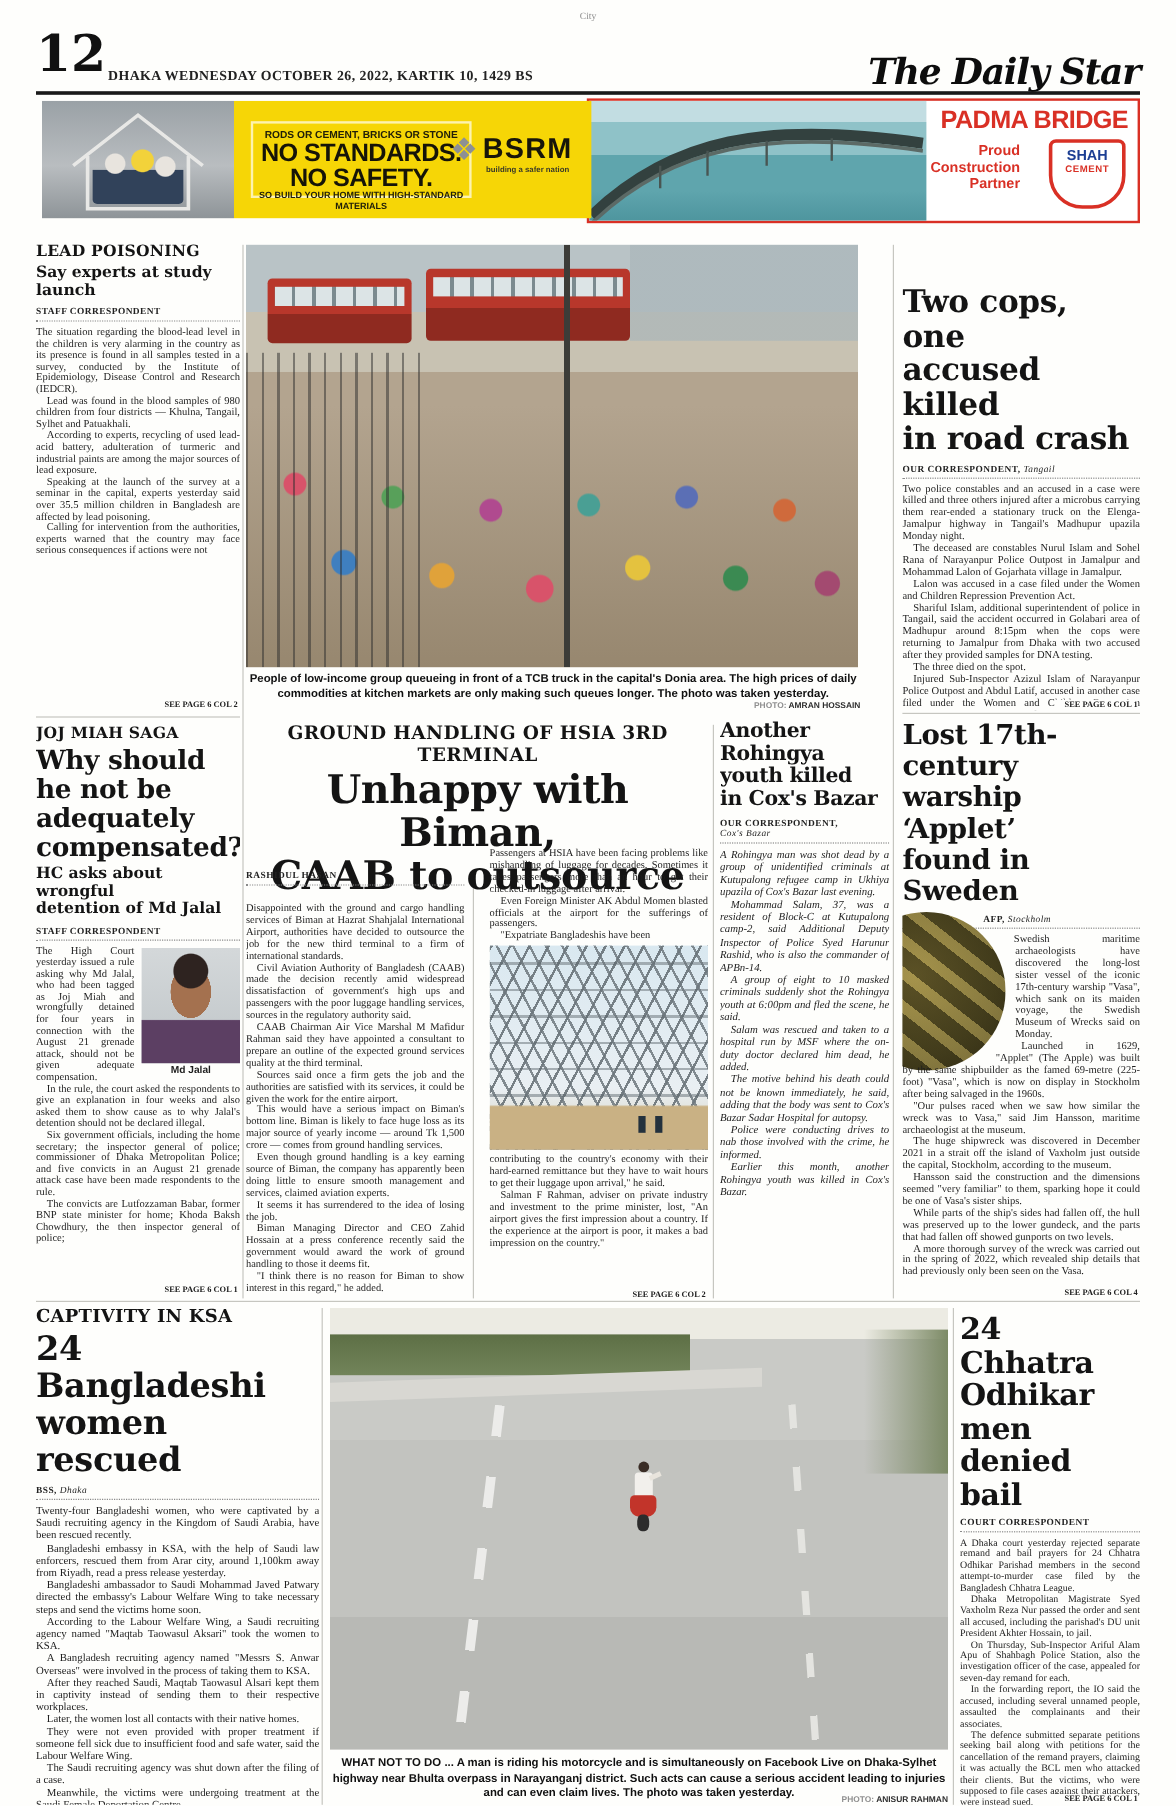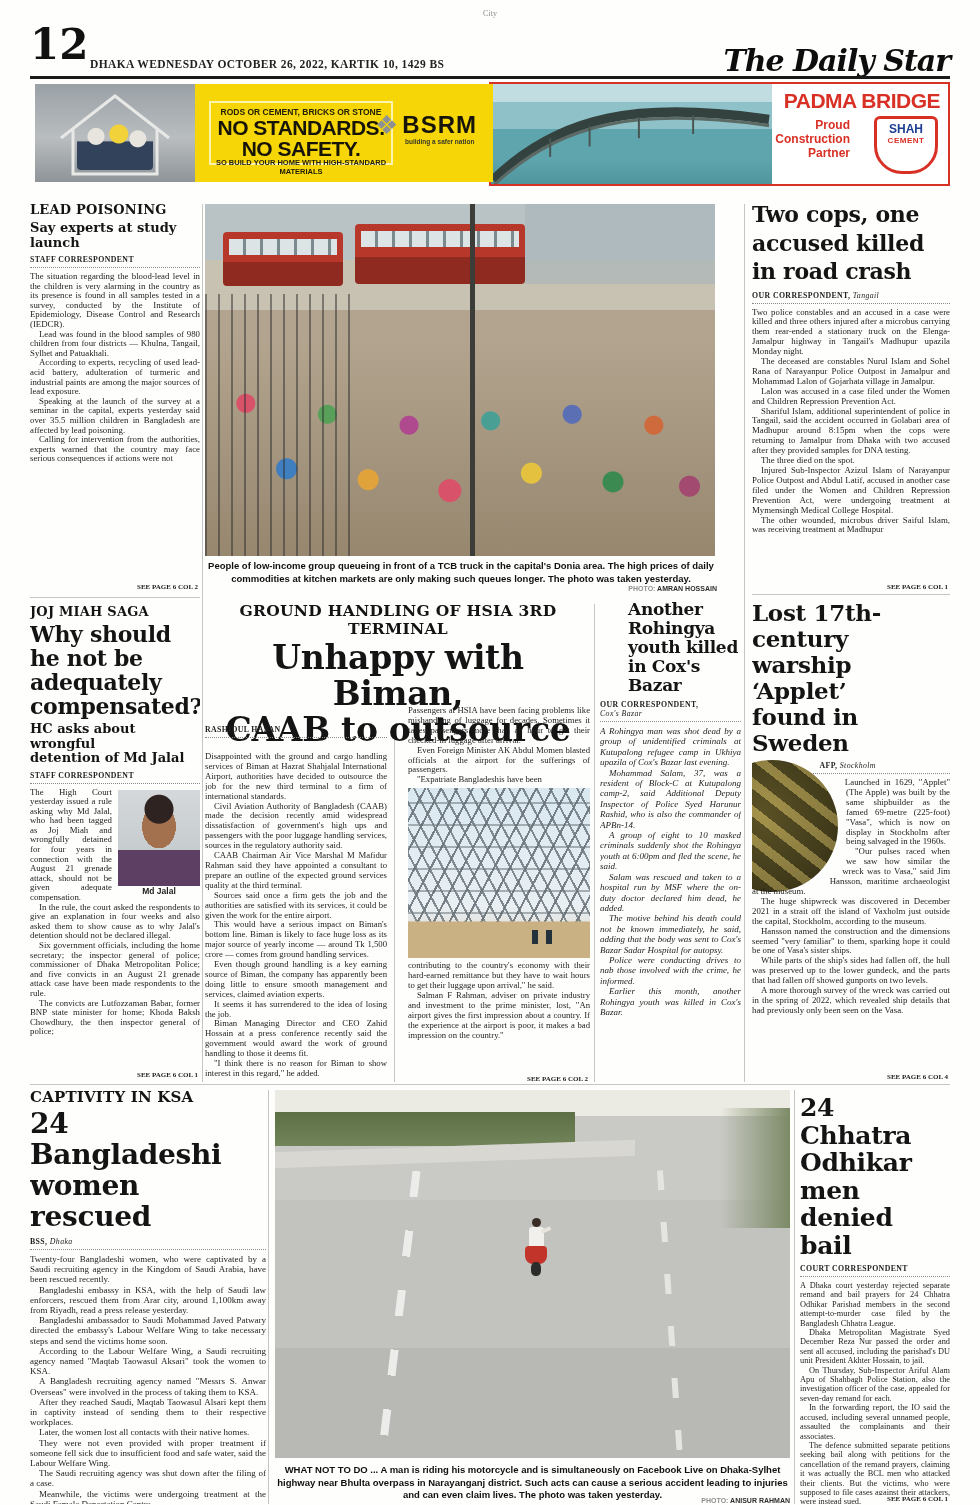--- a/index.html
+++ b/index.html
@@ -115,26 +115,26 @@
   #terminal-photo{width:182px;height:170px;margin:3px 0;background:
       linear-gradient(180deg,transparent 78%,#c9b184 79%),
       repeating-linear-gradient(62deg,rgba(110,120,126,.85) 0 2px,transparent 2px 12px),
       repeating-linear-gradient(-62deg,rgba(90,100,106,.8) 0 2px,transparent 2px 14px),
       repeating-linear-gradient(0deg,rgba(120,130,136,.6) 0 2px,transparent 2px 22px),
       linear-gradient(180deg,#d9e8f0,#e9eff3 70%,#d6cdb6);position:relative;}
   .worker{position:absolute;width:6px;height:14px;background:#23313d;bottom:14px;}
   .worker.w1{right:52px;} .worker.w2{right:38px;}
   
   #rohingya{left:600px;top:600px;width:141px;height:482px;}
-  #rohingya .hl{font-size:17px;line-height:19px;margin-left:28px;}
+  #rohingya .hl{font-size:17px;line-height:19px;}
   #rohingya .body{font-size:9px;line-height:10.4px;font-style:italic;}
   #rohingya .byline span{display:block;}
   
   #twocops{left:752px;top:200px;width:198px;height:392px;}
-  #twocops .hl{font-size:22px;line-height:28.5px;}
+  #twocops .hl{font-size:26px;line-height:28.5px;margin-top:38px;}
   #twocops .body{font-size:8.8px;line-height:9.9px;}
   #warship{left:752px;top:600px;width:198px;height:482px;}
   #warship .hl{font-size:23px;line-height:26px;}
   #warship .body{font-size:8.8px;line-height:9.9px;}
   #wreck-circle{float:left;width:132px;height:132px;border-radius:50%;margin:4px 8px 4px -46px;
       shape-outside:circle(50%);
       background:
       repeating-linear-gradient(38deg,rgba(188,168,90,.55) 0 9px,rgba(60,54,24,.6) 9px 22px),
       radial-gradient(circle at 42% 40%,#8a7a3a,#4a4420 62%,#201d0e 95%);}
   #warship .byline{border-bottom:1px dotted #8a8a8a;}
@@ -377,39 +377,40 @@
   </div>
 
   <div class="art" id="warship">
     <div class="hl">Lost 17th-century
 warship ‘Applet’
 found in Sweden</div>
     <div class="body">
       <div id="wreck-circle"></div>
       <div class="byline"><span>AFP,</span> <i>Stockholm</i></div>
       <div>
+          <p>Swedish maritime archaeologists have discovered the long-lost sister vessel of the iconic 17th-century warship "Vasa", which sank on its maiden voyage, the Swedish Museum of Wrecks said on Monday.</p>
           <p>Launched in 1629, "Applet" (The Apple) was built by the same shipbuilder as the famed 69-metre (225-foot) "Vasa", which is now on display in Stockholm after being salvaged in the 1960s.</p>
           <p>"Our pulses raced when we saw how similar the wreck was to Vasa," said Jim Hansson, maritime archaeologist at the museum.</p>
           <p>The huge shipwreck was discovered in December 2021 in a strait off the island of Vaxholm just outside the capital, Stockholm, according to the museum.</p>
-          <p>Hansson named the construction and the dimensions seemed "very familiar" to them, sparking hope it could be one of Vasa's sister ships.</p>
+          <p>Hansson said the construction and the dimensions seemed "very familiar" to them, sparking hope it could be one of Vasa's sister ships.</p>
           <p>While parts of the ship's sides had fallen off, the hull was preserved up to the lower gundeck, and the parts that had fallen off showed gunports on two levels.</p>
           <p>A more thorough survey of the wreck was carried out in the spring of 2022, which revealed ship details that had previously only been seen on the Vasa.</p>
         </div>
     </div>
     <div class="jump">SEE PAGE 6 COL 4</div>
   </div>
 
   <div class="art" id="chhatra">
     <div class="hl">24 Chhatra
 Odhikar men
 denied bail</div>
     <div class="byline"><span>COURT CORRESPONDENT</span></div>
     <div class="body">
         <p>A Dhaka court yesterday rejected separate remand and bail prayers for 24 Chhatra Odhikar Parishad members in the second attempt-to-murder case filed by the Bangladesh Chhatra League.</p>
-        <p>Dhaka Metropolitan Magistrate Syed December Reza Nur passed the order and sent all accused, including the parishad's DU unit President Akhter Hossain, to jail.</p>
+        <p>Dhaka Metropolitan Magistrate Syed Vaxholm Reza Nur passed the order and sent all accused, including the parishad's DU unit President Akhter Hossain, to jail.</p>
         <p>On Thursday, Sub-Inspector Ariful Alam Apu of Shahbagh Police Station, also the investigation officer of the case, appealed for seven-day remand for each.</p>
         <p>In the forwarding report, the IO said the accused, including several unnamed people, assaulted the complainants and their associates.</p>
         <p>The defence submitted separate petitions seeking bail along with petitions for the cancellation of the remand prayers, claiming it was actually the BCL men who attacked their clients. But the victims, who were supposed to file cases against their attackers, were instead sued,</p>
       </div>
     <div class="jump">SEE PAGE 6 COL 1</div>
   </div>
 
   <div id="hw-photo">
     <div class="hw-trees"></div>
     <div class="hw-shrub"></div>

